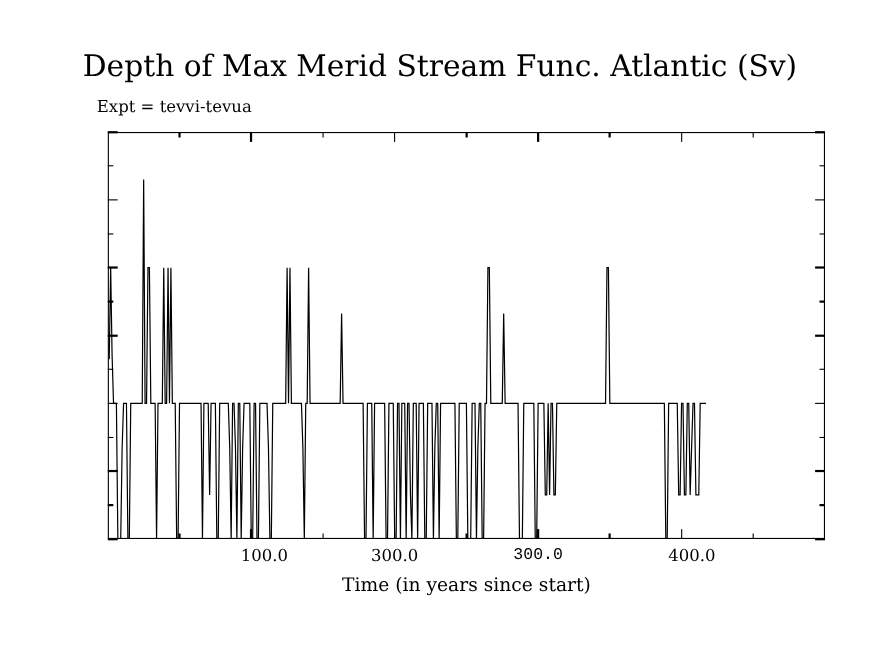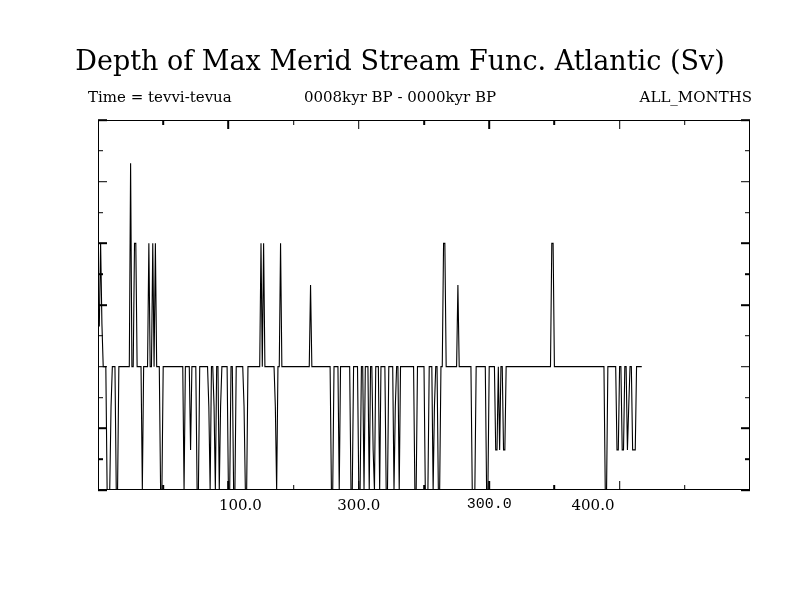--- a/index.html
+++ b/index.html
@@ -129,23 +129,21 @@
     font-family: "DejaVu Serif", serif;
     white-space: nowrap;
   }
 </style>
 </head>
 <body>
 
 <div id="figure">
 
   <div id="chart-title">Depth of Max Merid Stream Func. Atlantic (Sv)</div>
-  <div id="subtitle-left">Time = tevvi-tevua</div>
-  <div id="subtitle-center">0008kyr BP - 0000kyr BP</div>
-  <div id="subtitle-right">ALL_MONTHS</div>
+  <div id="subtitle-left">Expt = tevvi-tevua</div>
 
   <div id="plot-area">
     <div id="plot-frame"></div>
     <svg id="series-svg" viewBox="0 0 652 370" preserveAspectRatio="none" xmlns="http://www.w3.org/2000/svg">
       <polyline id="series-path" fill="none" stroke="#000000" stroke-width="1.1" vector-effect="non-scaling-stroke" points="1.30,206.58 2.61,123.33 3.91,203.50 5.22,246.67 6.52,246.67 7.82,246.67 9.13,370.00 10.43,370.00 11.74,370.00 13.04,286.75 14.34,246.67 15.65,246.67 16.95,246.67 18.26,370.00 19.56,370.00 20.86,246.67 22.17,246.67 23.47,246.67 24.78,246.67 26.08,246.67 27.38,246.67 28.69,246.67 29.99,246.67 31.30,246.67 32.60,43.17 33.90,246.67 35.21,246.67 36.51,123.33 37.82,123.33 39.12,246.67 40.42,246.67 41.73,246.67 43.03,246.67 44.34,370.00 45.64,246.67 46.94,246.67 48.25,246.67 49.55,246.67 50.86,123.33 52.16,246.67 53.46,246.67 54.77,123.33 56.07,246.67 57.38,123.33 58.68,246.67 59.98,246.67 61.29,246.67 62.59,370.00 63.90,370.00 65.20,246.67 66.50,246.67 67.81,246.67 69.11,246.67 70.42,246.67 71.72,246.67 73.02,246.67 74.33,246.67 75.63,246.67 76.94,246.67 78.24,246.67 79.54,246.67 80.85,246.67 82.15,246.67 83.46,246.67 84.76,246.67 86.06,370.00 87.37,246.67 88.67,246.67 89.98,246.67 91.28,246.67 92.58,329.92 93.89,246.67 95.19,246.67 96.50,246.67 97.80,246.67 99.10,370.00 100.41,370.00 101.71,246.67 103.02,246.67 104.32,246.67 105.62,246.67 106.93,246.67 108.23,246.67 109.54,246.67 110.84,286.75 112.14,370.00 113.45,246.67 114.75,246.67 116.06,286.75 117.36,370.00 118.66,246.67 119.97,246.67 121.27,370.00 122.58,286.75 123.88,246.67 125.18,246.67 126.49,246.67 127.79,246.67 129.10,246.67 130.40,370.00 131.70,370.00 133.01,246.67 134.31,246.67 135.62,370.00 136.92,370.00 138.22,246.67 139.53,246.67 140.83,246.67 142.14,246.67 143.44,246.67 144.74,246.67 146.05,286.75 147.35,370.00 148.66,370.00 149.96,246.67 151.26,246.67 152.57,246.67 153.87,246.67 155.18,246.67 156.48,246.67 157.78,246.67 159.09,246.67 160.39,246.67 161.70,246.67 163.00,123.33 164.30,246.67 165.61,123.33 166.91,246.67 168.22,246.67 169.52,246.67 170.82,246.67 172.13,246.67 173.43,246.67 174.74,246.67 176.04,246.67 177.34,286.75 178.65,370.00 179.95,246.67 181.26,246.67 182.56,123.33 183.86,246.67 185.17,246.67 186.47,246.67 187.78,246.67 189.08,246.67 190.38,246.67 191.69,246.67 192.99,246.67 194.30,246.67 195.60,246.67 196.90,246.67 198.21,246.67 199.51,246.67 200.82,246.67 202.12,246.67 203.42,246.67 204.73,246.67 206.03,246.67 207.34,246.67 208.64,246.67 209.94,246.67 211.25,246.67 212.55,164.96 213.86,246.67 215.16,246.67 216.46,246.67 217.77,246.67 219.07,246.67 220.38,246.67 221.68,246.67 222.98,246.67 224.29,246.67 225.59,246.67 226.90,246.67 228.20,246.67 229.50,246.67 230.81,246.67 232.11,246.67 233.42,370.00 234.72,370.00 236.02,246.67 237.33,246.67 238.63,246.67 239.94,246.67 241.24,370.00 242.54,246.67 243.85,246.67 245.15,246.67 246.46,246.67 247.76,246.67 249.06,246.67 250.37,246.67 251.67,246.67 252.98,370.00 254.28,370.00 255.58,246.67 256.89,246.67 258.19,246.67 259.50,246.67 260.80,370.00 262.10,370.00 263.41,246.67 264.71,246.67 266.02,370.00 267.32,246.67 268.62,246.67 269.93,246.67 271.23,370.00 272.54,246.67 273.84,246.67 275.14,329.92 276.45,370.00 277.75,246.67 279.06,246.67 280.36,246.67 281.66,370.00 282.97,246.67 284.27,246.67 285.58,246.67 286.88,246.67 288.18,370.00 289.49,370.00 290.79,246.67 292.10,246.67 293.40,246.67 294.70,246.67 296.01,370.00 297.31,286.75 298.62,246.67 299.92,246.67 301.22,370.00 302.53,246.67 303.83,246.67 305.14,246.67 306.44,246.67 307.74,246.67 309.05,246.67 310.35,246.67 311.66,246.67 312.96,246.67 314.26,246.67 315.57,246.67 316.87,370.00 318.18,370.00 319.48,246.67 320.78,246.67 322.09,246.67 323.39,246.67 324.70,246.67 326.00,246.67 327.30,370.00 328.61,370.00 329.91,370.00 331.22,246.67 332.52,246.67 333.82,246.67 335.13,370.00 336.43,286.75 337.74,246.67 339.04,246.67 340.34,370.00 341.65,370.00 342.95,246.67 344.26,246.67 345.56,123.33 346.86,123.33 348.17,246.67 349.47,246.67 350.78,246.67 352.08,246.67 353.38,246.67 354.69,246.67 355.99,246.67 357.30,246.67 358.60,246.67 359.90,164.96 361.21,246.67 362.51,246.67 363.82,246.67 365.12,246.67 366.42,246.67 367.73,246.67 369.03,246.67 370.34,246.67 371.64,246.67 372.94,246.67 374.25,370.00 375.55,370.00 376.86,370.00 378.16,246.67 379.46,246.67 380.77,246.67 382.07,246.67 383.38,246.67 384.68,246.67 385.98,246.67 387.29,246.67 388.59,370.00 389.90,370.00 391.20,246.67 392.50,246.67 393.81,246.67 395.11,246.67 396.42,246.67 397.72,329.92 399.02,329.92 400.33,246.67 401.63,329.92 402.94,246.67 404.24,246.67 405.54,329.92 406.85,329.92 408.15,246.67 409.46,246.67 410.76,246.67 412.06,246.67 413.37,246.67 414.67,246.67 415.98,246.67 417.28,246.67 418.58,246.67 419.89,246.67 421.19,246.67 422.50,246.67 423.80,246.67 425.10,246.67 426.41,246.67 427.71,246.67 429.02,246.67 430.32,246.67 431.62,246.67 432.93,246.67 434.23,246.67 435.54,246.67 436.84,246.67 438.14,246.67 439.45,246.67 440.75,246.67 442.06,246.67 443.36,246.67 444.66,246.67 445.97,246.67 447.27,246.67 448.58,246.67 449.88,246.67 451.18,246.67 452.49,246.67 453.79,123.33 455.10,123.33 456.40,246.67 457.70,246.67 459.01,246.67 460.31,246.67 461.62,246.67 462.92,246.67 464.22,246.67 465.53,246.67 466.83,246.67 468.14,246.67 469.44,246.67 470.74,246.67 472.05,246.67 473.35,246.67 474.66,246.67 475.96,246.67 477.26,246.67 478.57,246.67 479.87,246.67 481.18,246.67 482.48,246.67 483.78,246.67 485.09,246.67 486.39,246.67 487.70,246.67 489.00,246.67 490.30,246.67 491.61,246.67 492.91,246.67 494.22,246.67 495.52,246.67 496.82,246.67 498.13,246.67 499.43,246.67 500.74,246.67 502.04,246.67 503.34,246.67 504.65,246.67 505.95,246.67 507.26,370.00 508.56,370.00 509.86,246.67 511.17,246.67 512.47,246.67 513.78,246.67 515.08,246.67 516.38,246.67 517.69,246.67 518.99,329.92 520.30,329.92 521.60,246.67 522.90,246.67 524.21,329.92 525.51,329.92 526.82,246.67 528.12,246.67 529.42,329.92 530.73,286.75 532.03,246.67 533.34,246.67 534.64,329.92 535.94,329.92 537.25,329.92 538.55,246.67 539.86,246.67 541.16,246.67 542.46,246.67 543.77,246.67 545.07,NaN 546.38,NaN 547.68,NaN 548.98,NaN 550.29,NaN 551.59,NaN 552.90,NaN 554.20,NaN 555.50,NaN 556.81,NaN 558.11,NaN 559.42,NaN 560.72,NaN 562.02,NaN 563.33,NaN 564.63,NaN 565.94,NaN 567.24,NaN 568.54,NaN 569.85,NaN 571.15,NaN 572.46,NaN 573.76,NaN 575.06,NaN 576.37,NaN 577.67,NaN 578.98,NaN 580.28,NaN 581.58,NaN 582.89,NaN 584.19,NaN 585.50,NaN 586.80,NaN 588.10,NaN 589.41,NaN 590.71,NaN 592.02,NaN 593.32,NaN 594.62,NaN 595.93,NaN 597.23,NaN 598.54,NaN 599.84,NaN 601.14,NaN 602.45,NaN 603.75,NaN 605.06,NaN 606.36,NaN 607.66,NaN 608.97,NaN 610.27,NaN 611.58,NaN 612.88,NaN 614.18,NaN 615.49,NaN 616.79,NaN 618.10,NaN 619.40,NaN 620.70,NaN 622.01,NaN 623.31,NaN 624.62,NaN 625.92,NaN 627.22,NaN 628.53,NaN 629.83,NaN 631.14,NaN 632.44,NaN 633.74,NaN 635.05,NaN 636.35,NaN 637.66,NaN 638.96,NaN"></polyline>
     </svg>
   <div class="ytick-mark" style="top: 370px;"></div>
       <div class="ytick-mark right" style="top: 370px;"></div>
       <div class="ytick-mark" style="top: 308.333px;"></div>
       <div class="ytick-mark right" style="top: 308.333px;"></div>
@@ -189,17 +187,18 @@
       <div class="xtick-mark xtick-minor top" style="left: 456.4px;"></div>
       <div class="xtick-mark xtick-minor" style="left: 586.8px;"></div>
       <div class="xtick-mark xtick-minor top" style="left: 586.8px;"></div>
     </div>
 
   <div id="ticks-layer"></div>
   <div id="labels-layer">
       <div class="xtick-label" style="left: 228.4px; margin-left: 12px;">100.0</div>
       <div class="xtick-label" style="left: 358.8px;">300.0</div>
       <div class="xtick-label" style="left: 489.2px; font-family: Liberation Mono, monospace;">300.0</div>
-      <div class="xtick-label" style="left: 593px;">400.0</div>
+      <div class="xtick-label" style="left: 629px;">400.0</div>
     </div>
 
+  <div id="xaxis-label">Time (in years since start)</div>
 
 </div>
 
 </body></html>

